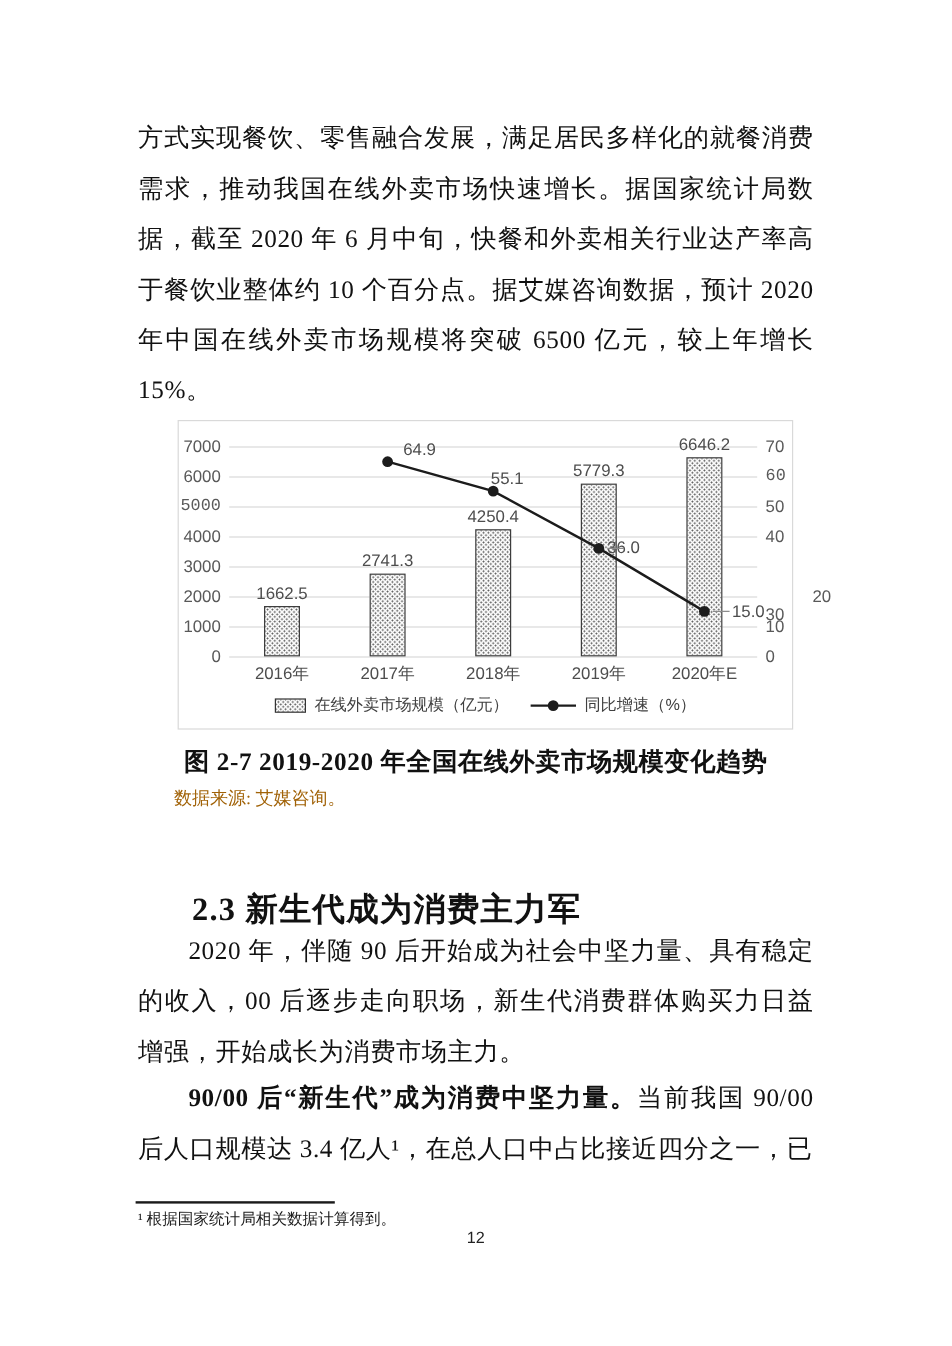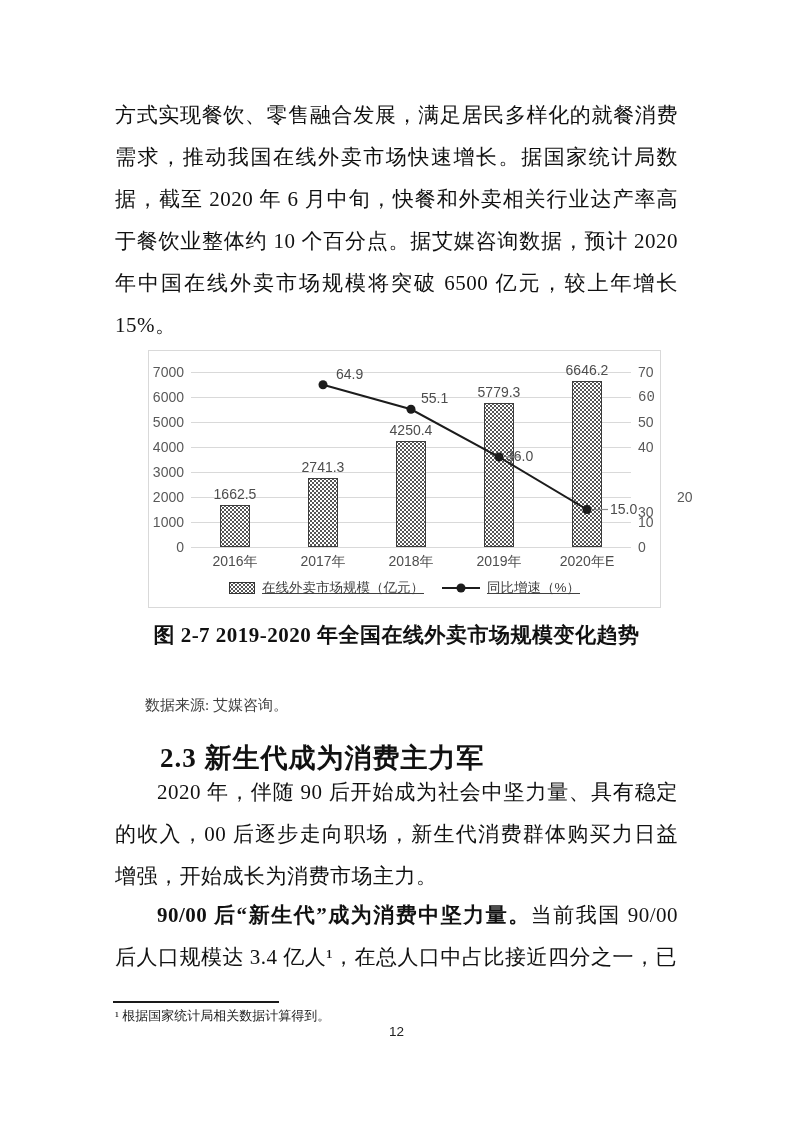--- a/index.html
+++ b/index.html
@@ -12,21 +12,21 @@
   .body-text{
     left:115px;width:563px;font-size:21px;line-height:42px;
     text-align:justify;letter-spacing:0.5px;
   }
   .indent{text-indent:42px;}
   .bold{font-weight:700;}
   .caption{
     left:115px;width:563px;top:621px;text-align:center;
     font-weight:700;font-size:21px;letter-spacing:0.5px;
   }
-  .source-note{left:145px;top:656px;font-size:15px;color:#404040;margin-top:40px;}
+  .source-note{left:145px;top:656px;font-size:15px;color:#a16207;}
   .section-heading{left:160px;top:740px;font-weight:700;font-size:27px;letter-spacing:1px;}
   .footnote-rule{left:113px;top:1001px;width:166px;height:1.6px;background:#1a1a1a;}
   .footnote{left:115px;top:1007px;font-size:13px;color:#1a1a1a;}
   .page-number{left:0;top:1024px;width:793px;text-align:center;font-size:13.5px;color:#222;
     font-family:"Liberation Sans","DejaVu Sans",sans-serif;}
 
   
   #chart-box{
     left:148px;top:350px;width:513px;height:258px;
     border:1px solid #d9d9d9;background:#fff;box-sizing:border-box;
@@ -47,21 +47,21 @@
   .bar-label,.x-label,.line-label{
     position:absolute;font-size:14px;color:#4d4d4d;white-space:nowrap;
   }
   .bar-label{transform:translateX(-50%);}
   .x-label{top:202px;transform:translateX(-50%);}
   .line-label{transform:translateY(-50%);}
   svg.overlay{position:absolute;left:0;top:0;}
   .legend{
     position:absolute;left:0;top:228px;width:100%;
     display:flex;justify-content:center;align-items:center;
-    font-size:13.5px;color:#404040;white-space:nowrap;text-decoration:underline;
+    font-size:13.5px;color:#404040;white-space:nowrap;
   }
   .legend-swatch{
     display:inline-block;width:26px;height:12px;border:1px solid #333;
     background-color:#fff;
     background-image:
       radial-gradient(circle,#4f4f4f 0.7px,transparent 0.9px),
       radial-gradient(circle,#4f4f4f 0.7px,transparent 0.9px);
     background-size:4px 4px;background-position:0 0,2px 2px;
     margin-right:7px;
   }
@@ -88,21 +88,21 @@
     <div class="tick left" style="top: 196px;">0</div>
     <div class="gridline" style="left: 42px; width: 440px; top: 171px;"></div>
     <div class="tick left" style="top: 171px;">1000</div>
     <div class="gridline" style="left: 42px; width: 440px; top: 146px;"></div>
     <div class="tick left" style="top: 146px;">2000</div>
     <div class="gridline" style="left: 42px; width: 440px; top: 121px;"></div>
     <div class="tick left" style="top: 121px;">3000</div>
     <div class="gridline" style="left: 42px; width: 440px; top: 96px;"></div>
     <div class="tick left" style="top: 96px;">4000</div>
     <div class="gridline" style="left: 42px; width: 440px; top: 71px;"></div>
-    <div class="tick left" style="top: 71px;">5000</div>
+    <div class="tick left" style="top: 71px; font-family: Liberation Mono, monospace;">5000</div>
     <div class="gridline" style="left: 42px; width: 440px; top: 46px;"></div>
     <div class="tick left" style="top: 46px;">6000</div>
     <div class="gridline" style="left: 42px; width: 440px; top: 21px;"></div>
     <div class="tick left" style="top: 21px;">7000</div>
     <div class="tick right" style="top: 196px;">0</div>
     <div class="tick right" style="top: 171px;">10</div>
     <div class="tick right" style="top: 146px; margin-left: 39px;">20</div>
     <div class="tick right" style="top: 121px; margin-top: 40px;">30</div>
     <div class="tick right" style="top: 96px;">40</div>
     <div class="tick right" style="top: 71px;">50</div>
@@ -117,21 +117,21 @@
     <div class="bar-label" style="left: 86px; top: 135.438px;">1662.5</div>
     <div class="bar" style="left: 159px; top: 127.468px; height: 68.5325px;"></div>
     <div class="bar-label" style="left: 174px; top: 108.468px;">2741.3</div>
     <div class="bar" style="left: 247px; top: 89.74px; height: 106.26px;"></div>
     <div class="bar-label" style="left: 262px; top: 70.74px;">4250.4</div>
     <div class="bar" style="left: 335px; top: 51.5175px; height: 144.482px;"></div>
     <div class="bar-label" style="left: 350px; top: 32.5175px;">5779.3</div>
     <div class="bar" style="left: 423px; top: 29.845px; height: 166.155px;"></div>
     <div class="bar-label" style="left: 438px; top: 10.845px;">6646.2</div>
     <div class="line-label" style="left: 187px; top: 22.75px;">64.9</div>
-    <div class="line-label" style="left: 272px; top: 47.25px;">55.1</div>
+    <div class="line-label" style="left: 260px; top: 47.25px;">55.1</div>
     <div class="line-label" style="left: 357px; top: 105px;">36.0</div>
     <div class="line-label" style="left: 461px; top: 157.5px;">15.0</div>
     <svg width="513" height="258" class="overlay">
       <polyline points="174,33.74999999999997 262,58.25 350,106.00000000000001 438,158.5" fill="none" stroke="#1c1c1c" stroke-width="2"></polyline>
       <circle cx="174" cy="33.74999999999997" r="4.5" fill="#1c1c1c"></circle>
       <circle cx="262" cy="58.25" r="4.5" fill="#1c1c1c"></circle>
       <circle cx="350" cy="106.00000000000001" r="4.5" fill="#1c1c1c"></circle>
       <line x1="357" y1="106.00000000000001" x2="371" y2="106.00000000000001" stroke="#8c8c8c" stroke-width="1.2"></line>
       <circle cx="438" cy="158.5" r="4.5" fill="#1c1c1c"></circle>
       <line x1="445" y1="158.5" x2="459" y2="158.5" stroke="#8c8c8c" stroke-width="1.2"></line>

